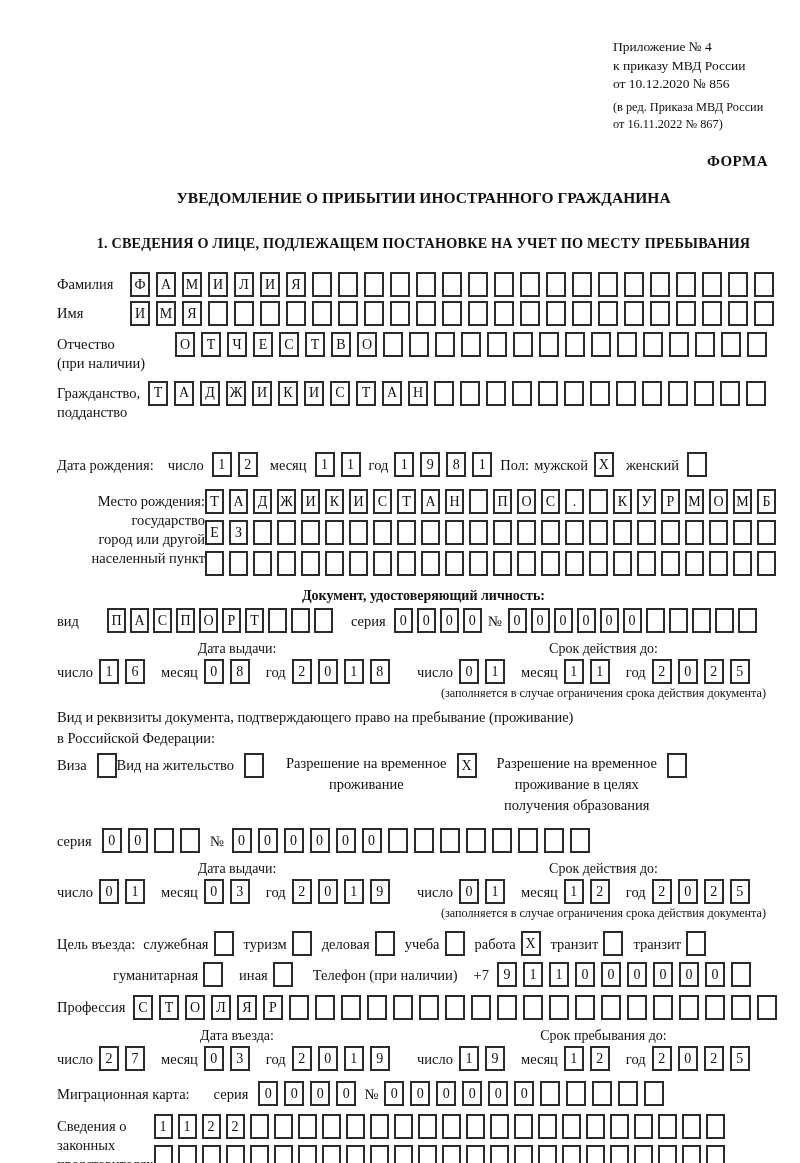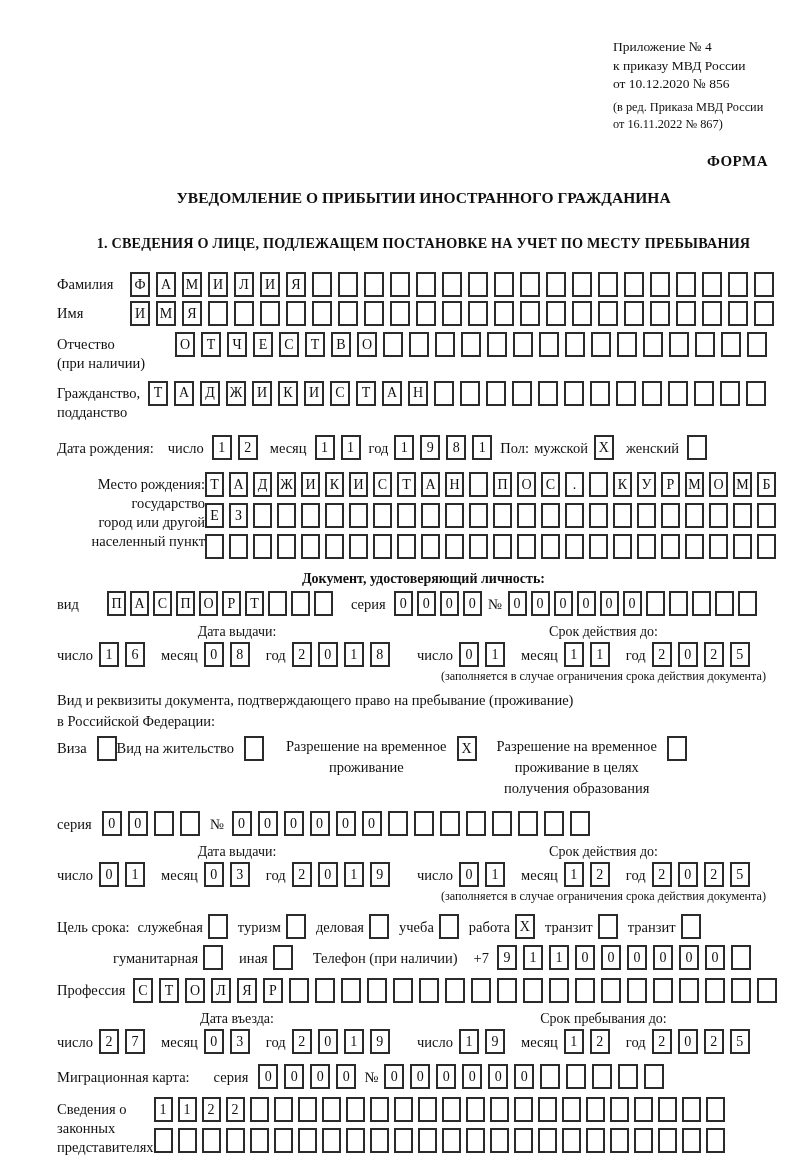--- a/index.html
+++ b/index.html
@@ -20,21 +20,21 @@
   .cell{box-sizing:border-box;flex:0 0 auto;width:20px;height:25px;border:2px solid #2b2b2b;margin-right:6px;
         display:inline-flex;align-items:center;justify-content:center;font-size:14px;background:#fff;}
   .tight .cell{width:19px;margin-right:5px;}
   .sm .cell{width:19px;margin-right:4px;}
   .chk .cell{margin-right:0;}
   .w73{flex:0 0 73px;padding-top:3px;}
   .w118{flex:0 0 118px;padding-top:3px;}
   .w91{flex:0 0 91px;padding-top:3px;}
   .w148{flex:0 0 148px;padding-top:3px;text-align:right;}
   .mt4{margin-top:4px;}.mt6{margin-top:6px;}.mt8{margin-top:8px;}.mt10{margin-top:10px;}
-  .mt12{margin-top:12px;}.mt14{margin-top:14px;}.mt20{margin-top:20px;}
+  .mt12{margin-top:12px;}.mt14{margin-top:31px;}.mt20{margin-top:20px;}
   .stack>div{margin-bottom:6px;}
   .doc-heading{margin-top:6px;text-align:center;font-weight:bold;font-size:14px;}
   .inline-gap{margin:0 8px 0 14px;}
   .dates-row{display:flex;margin-top:8px;}
   .date-col{display:flex;flex-direction:column;}
   .date-col.left{width:360px;}
   .date-col.right{flex:1;}
   .date-head{text-align:center;font-size:14px;margin-bottom:2px;}
   .date-line{display:flex;align-items:center;}
   .date-line .lbl{margin-right:6px;}
@@ -511,21 +511,21 @@
             <span class="cell">0</span>
             <span class="cell">2</span>
             <span class="cell">5</span>
           </span>
       </div>
       <div class="date-note">(заполняется в случае ограничения срока действия документа)</div>
     </div>
   </div>
 
   <div class="rowc mt10 nowrap">
-    <span class="lbl" style="margin-right:8px;">Цель срока:</span>
+    <span class="lbl" style="margin-right:8px;">Цель въезда:</span>
     <span class="opt">
         <span class="lbl">служебная</span>
         <span class="cells chk">
           <span class="cell"></span>
         </span>
       </span>
     <span class="opt">
         <span class="lbl">туризм</span>
         <span class="cells chk">
           <span class="cell"></span>

